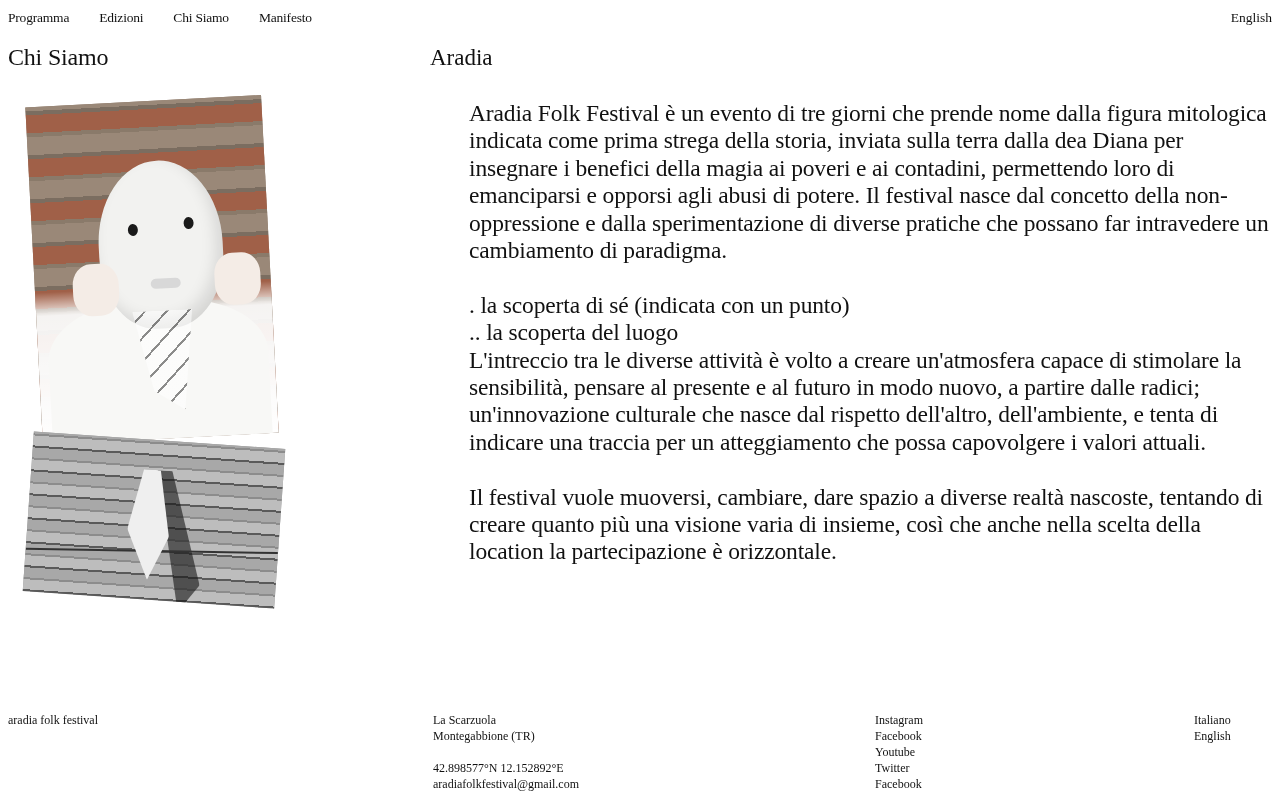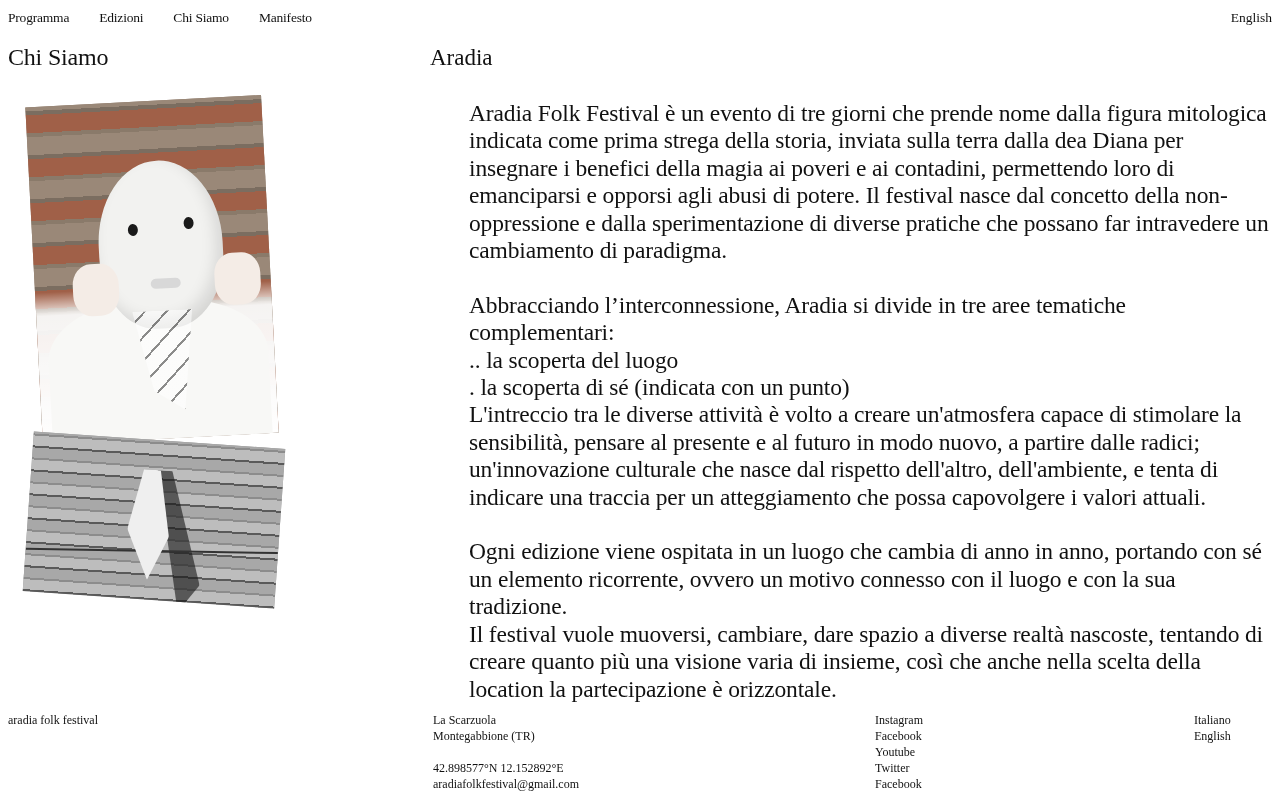--- a/index.html
+++ b/index.html
@@ -78,27 +78,25 @@
     <div class="rod"></div>
     <div class="cloth"></div>
   </div>
 </div>
 
 <div class="content">
   <p>
     <span class="line">Aradia Folk Festival è un evento di tre giorni che prende nome dalla figura mitologica indicata come prima strega della storia, inviata sulla terra dalla dea Diana per insegnare i benefici della magia ai poveri e ai contadini, permettendo loro di emanciparsi e opporsi agli abusi di potere. Il festival nasce dal concetto della non-oppressione e dalla sperimentazione di diverse pratiche che possano far intravedere un cambiamento di paradigma.</span>
   </p>
   <p>
-    <span class="line">Abbracciando l’interconnessione, Aradia si divide in tre aree tematiche complementari:</span>
+    <span class="line">. la scoperta di sé (indicata con un punto)</span>
     <span class="line">.. la scoperta del luogo</span>
-    <span class="line">. la scoperta di sé (indicata con un punto)</span>
     <span class="line">L'intreccio tra le diverse attività è volto a creare un'atmosfera capace di stimolare la sensibilità, pensare al presente e al futuro in modo nuovo, a partire dalle radici; un'innovazione culturale che nasce dal rispetto dell'altro, dell'ambiente, e tenta di indicare una traccia per un atteggiamento che possa capovolgere i valori attuali.</span>
   </p>
   <p>
-    <span class="line">Ogni edizione viene ospitata in un luogo che cambia di anno in anno, portando con sé un elemento ricorrente, ovvero un motivo connesso con il luogo e con la sua tradizione.</span>
     <span class="line">Il festival vuole muoversi, cambiare, dare spazio a diverse realtà nascoste, tentando di creare quanto più una visione varia di insieme, così che anche nella scelta della location la partecipazione è orizzontale.</span>
   </p>
 </div>
 
 <footer class="footer">
   <div class="col brand">
     <div>aradia folk festival</div>
   </div>
   <div class="col place">
     <div>La Scarzuola</div>

